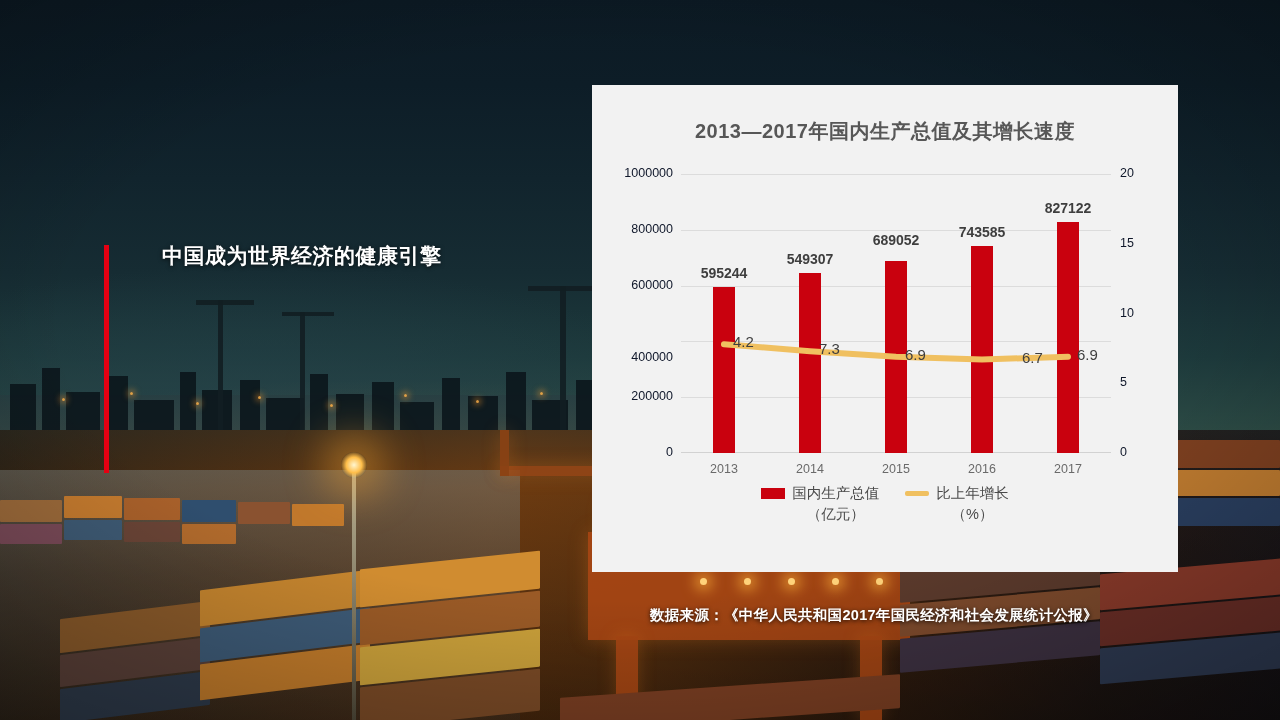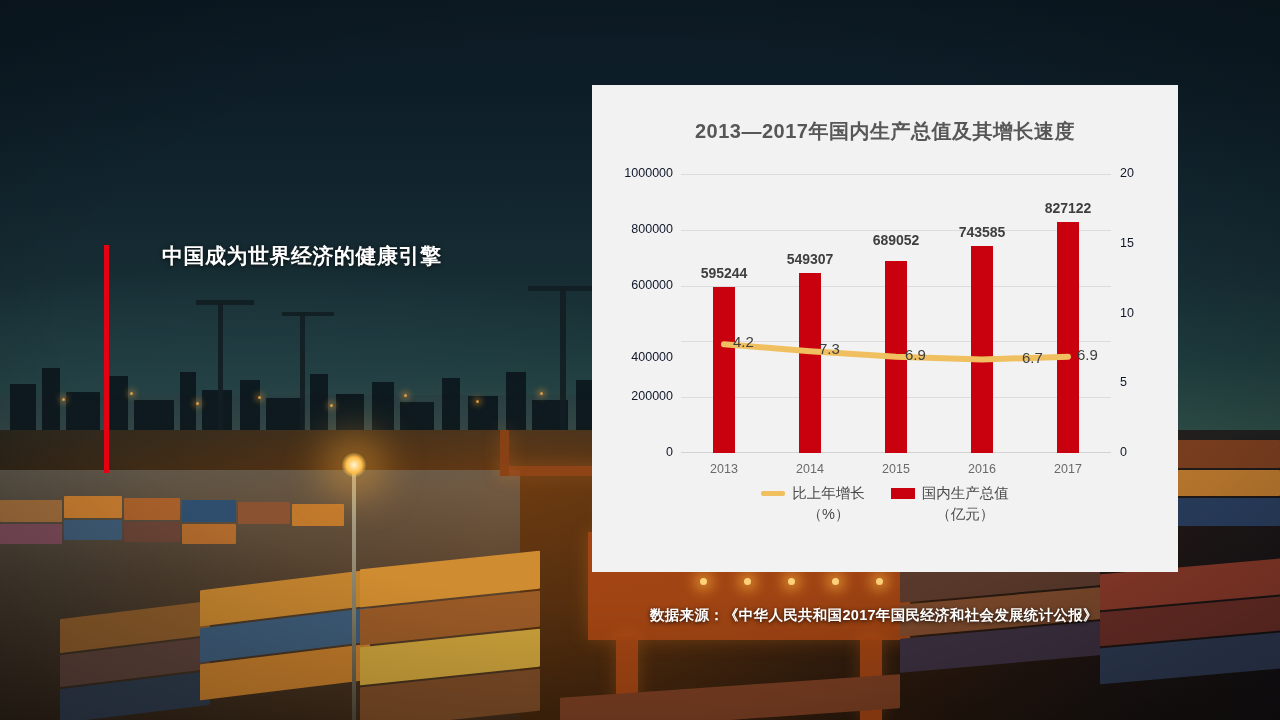--- a/index.html
+++ b/index.html
@@ -334,29 +334,29 @@
 
     <div class="xlabel" style="left:10%;">2013</div>
     <div class="xlabel" style="left:30%;">2014</div>
     <div class="xlabel" style="left:50%;">2015</div>
     <div class="xlabel" style="left:70%;">2016</div>
     <div class="xlabel" style="left:90%;">2017</div>
   </div>
 
   <div class="legend">
     <div class="legend-item">
+      <span class="swatch-bar"></span>
+      <span class="legend-text">
+        <span>国内生产总值</span>
+        <span class="legend-sub">（亿元）</span>
+      </span>
+    </div>
+    <div class="legend-item">
       <span class="swatch-line"></span>
       <span class="legend-text">
         <span>比上年增长</span>
         <span class="legend-sub">（%）</span>
       </span>
     </div>
-    <div class="legend-item">
-      <span class="swatch-bar"></span>
-      <span class="legend-text">
-        <span>国内生产总值</span>
-        <span class="legend-sub">（亿元）</span>
-      </span>
-    </div>
   </div>
 </div>
 
 <div id="source-line">数据来源：《中华人民共和国2017年国民经济和社会发展统计公报》</div>
 
 </body></html>

